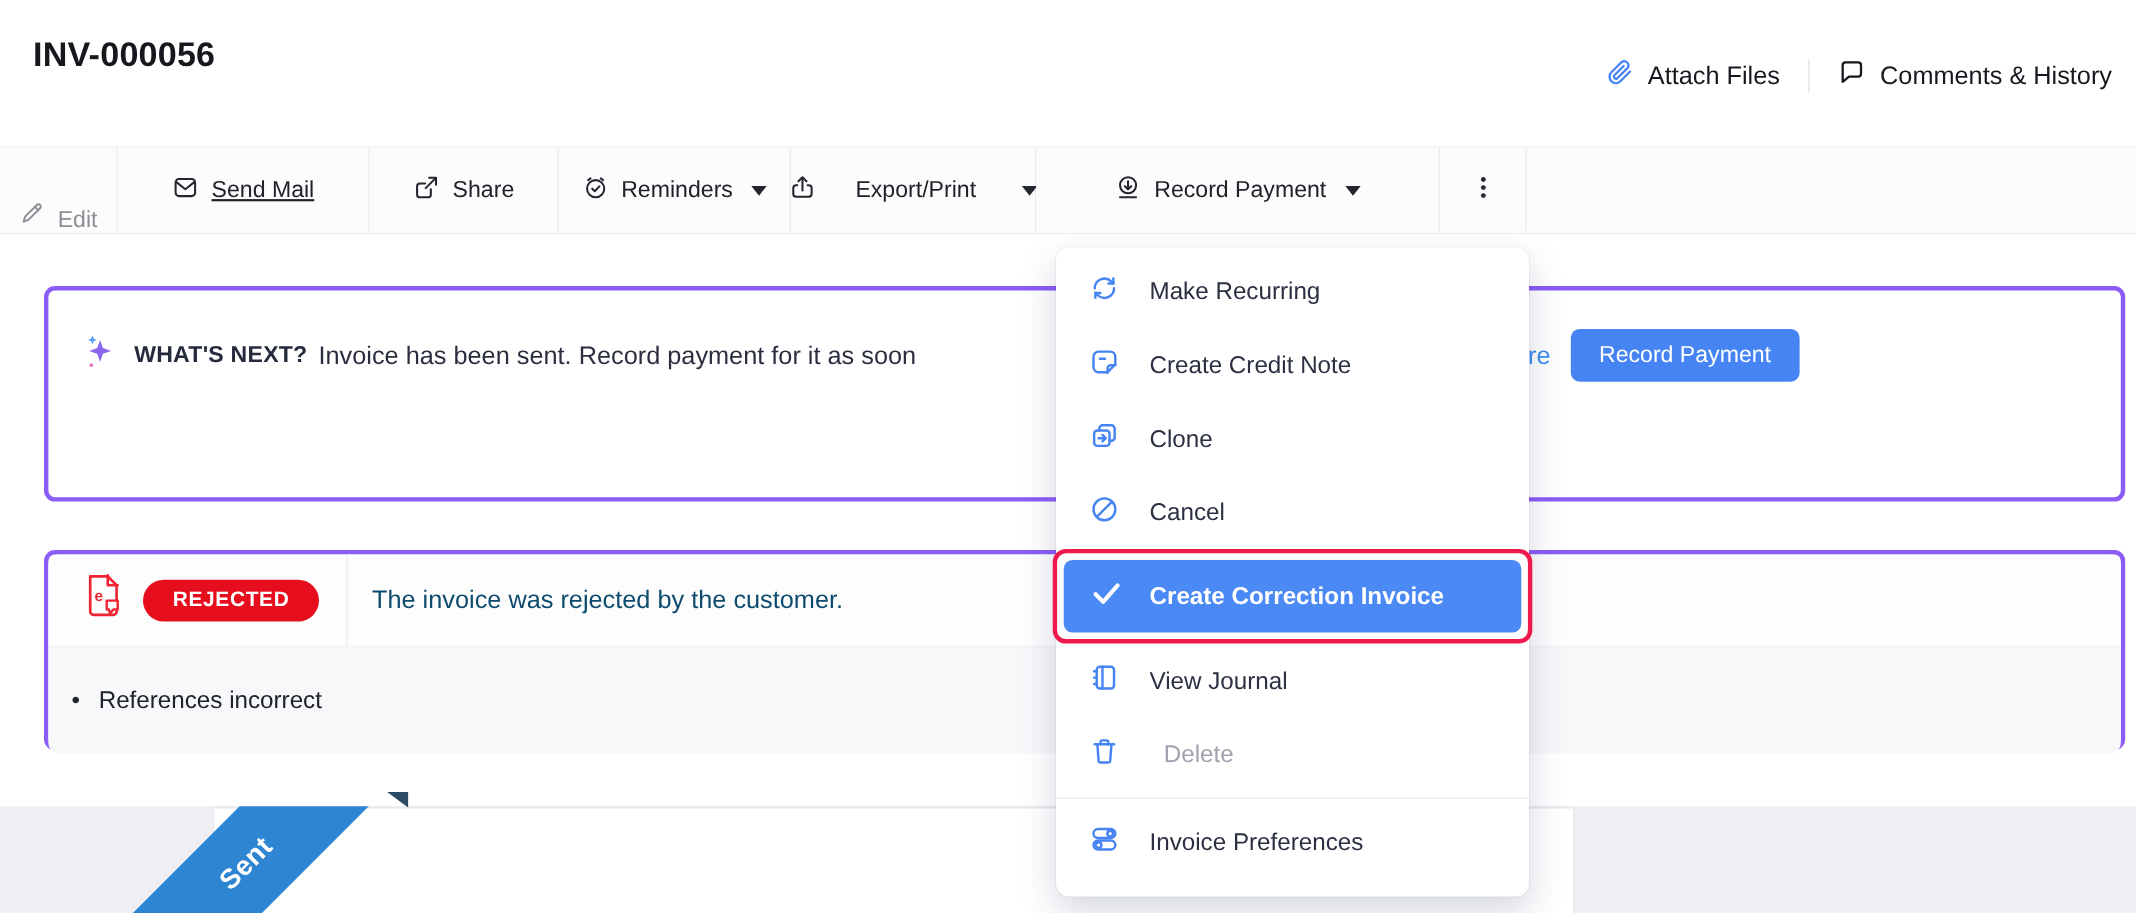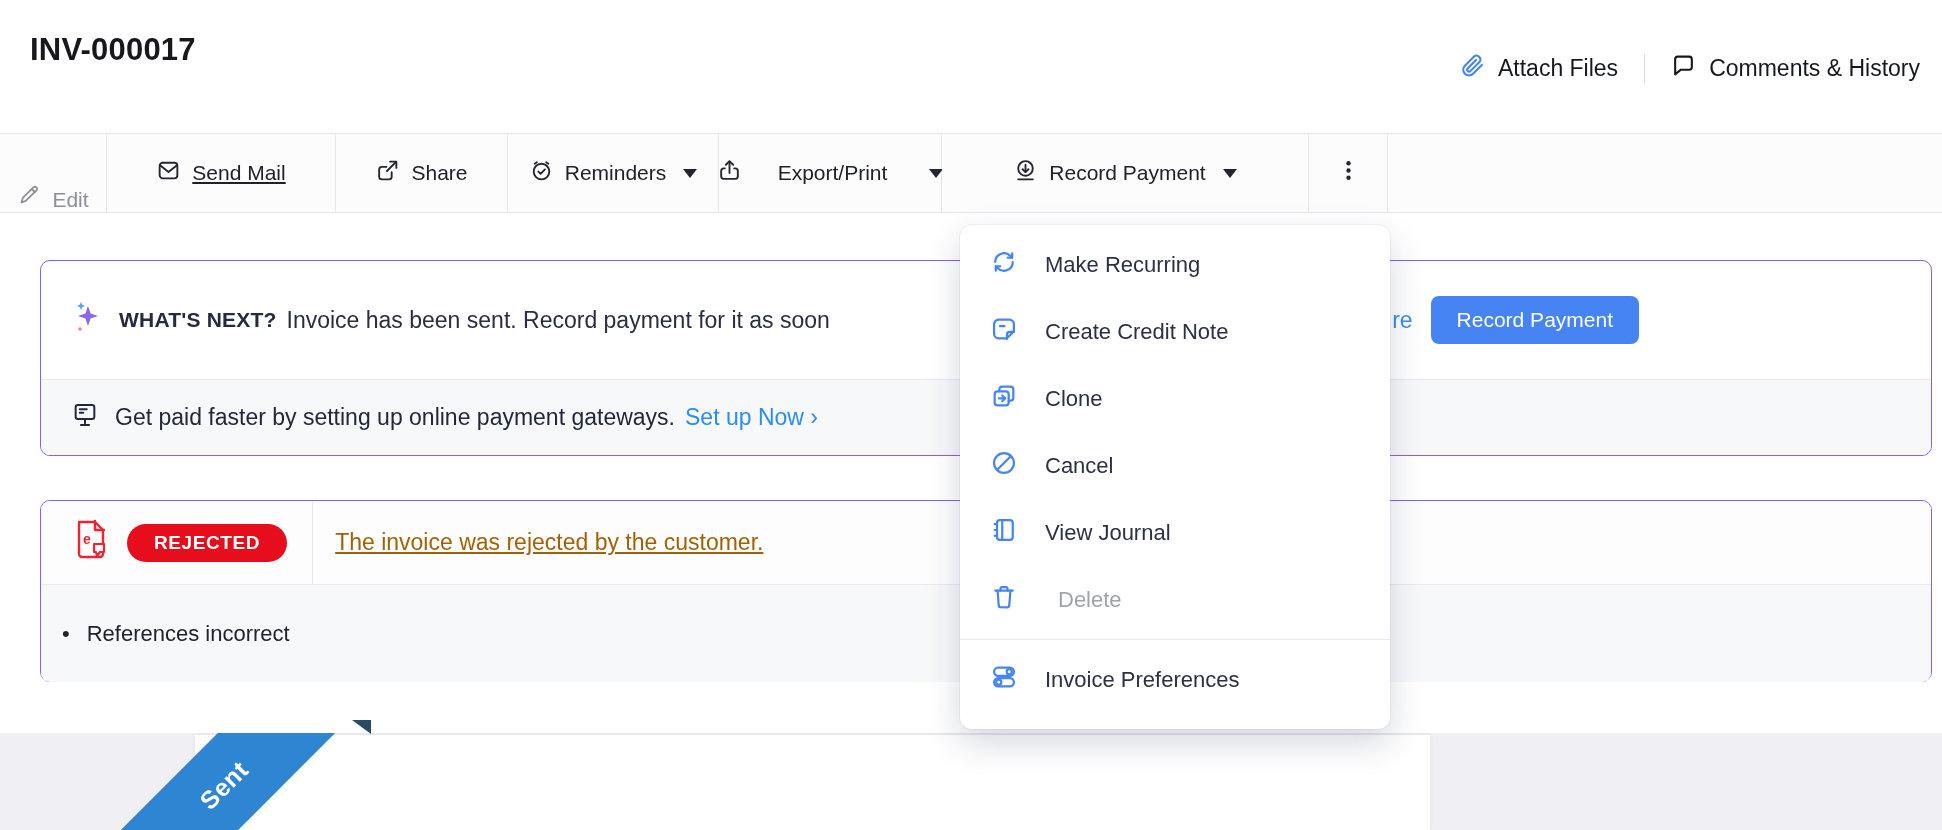--- a/index.html
+++ b/index.html
@@ -22,40 +22,40 @@
   .tb-share { width:172px; }
   .tb-reminders { width:211px; }
   .tb-export { width:223px;gap:36px; }
   .tb-record { width:367px; }
   .tb-more { width:79px; }
   .tb-spacer { flex:1; background:#fcfcfd; }
 
   
   .main { position:relative; height:615px; background:#fff; }
 
-  .card { position:absolute; left:40px; right:10px; border:1px solid #8b5cf6; border-radius:10px; background:#fff; }
+  .card { position:absolute; left:40px; right:10px; border:4px solid #8b5cf6; border-radius:10px; background:#fff; }
 
   
   .wn-card { top:47px; height:196px; }
   .wn-row1 { display:flex; align-items:center; height:118px; padding-left:30px; }
   .wn-label { font-size:21px; font-weight:800; color:#252a3d; margin-left:14px; white-space:nowrap; letter-spacing:.2px; }
   .wn-msg { font-size:23px; color:#2a2e3f; margin-left:10px; flex:1; white-space:nowrap; overflow:hidden; }
   .wn-partial-link { font-size:23px; color:#3b8cf0; white-space:nowrap; }
   .btn-primary { margin-left:18px; height:48px; padding:0 26px; border:none; border-radius:8px; background:var(--accent,#4584f2); color:#fff; font-size:21px; font-weight:500; font-family:inherit; cursor:pointer; white-space:nowrap; }
   .wn-end-spacer { width:292px; flex:none; }
   .wn-row2 { display:flex; align-items:center; height:76px; padding-left:30px; background:#f7f8fa; border-top:1px solid #e9e9f0; border-radius:0 0 9px 9px; font-size:23px; color:#23273a; }
   .wn-row2 .gw-text { margin-left:16px; }
   .link-blue { color:var(--link,#2a8cf4); margin-left:10px; cursor:pointer; font-size:23px; }
 
   
   .rj-card { top:287px; height:182px; }
   .rj-row1 { display:flex; align-items:center; height:83px; padding-left:28px; background:#fdfdfe; border-radius:9px 9px 0 0; }
   .rejected-pill { margin-left:14px; height:38px; display:flex; align-items:center; padding:0 27px; border-radius:19px; background:var(--red,#e60d1d); color:#fff; font-size:19px; font-weight:700; letter-spacing:.6px; }
   .rj-divider { width:1px; align-self:stretch; background:#e6e6ed; margin-left:25px; }
-  .rj-msg { margin-left:22px; font-size:23px; color:#a16207;text-decoration:underline; }
+  .rj-msg { margin-left:22px; font-size:23px; color:#0c4a6e; }
   .rj-row2 { display:flex; align-items:center; height:98px; padding-left:21px; background:#f7f8fa; border-top:1px solid #e9e9f0; border-radius:0 0 9px 9px; font-size:22px; color:#20232e; }
   .bullet { font-size:22px; margin-right:17px; color:#20232e; }
 
   
   .preview-backdrop { position:absolute; left:0; top:520px; width:100%; height:97px; background:#f0f0f4; overflow:hidden; }
   .paper { position:absolute; left:195px; top:2px; width:1235px; height:95px; background:#fff; box-shadow:0 -1px 5px rgba(30,30,60,.08); }
   .ribbon { position:absolute; left:30px; top:25px; width:360px; padding:27px 0; background:var(--ribbon,#2e86d3); color:#fff; font-size:25px; font-weight:600; text-align:center; text-indent:40px; letter-spacing:.5px; transform:rotate(-45deg); }
   .ribbon-fold { position:absolute; left:352px; top:507px; width:0; height:0; border-style:solid; border-width:0 19px 14px 0; border-color:transparent #2b4a63 transparent transparent; }
 
   
@@ -68,21 +68,21 @@
   .hl-btn { display:flex; align-items:center; height:66px; border-radius:8px; background:var(--menuhl,#4b8af4); padding-left:24px; gap:24px; font-size:22px; font-weight:600; color:#fff; cursor:pointer; }
 
   .icon-blue { color:var(--accent,#4584f2); }
   .icon-dark { color:#23262e; }
   .icon-gray { color:#8f9097; }
 </style>
 </head>
 <body>
 
 <div class="header">
-  <div class="page-title">INV-000017</div>
+  <div class="page-title">INV-000056</div>
   <div class="header-actions">
     <div class="h-action">
       <span>
         <svg width="25" height="25" viewBox="0 0 24 24" fill="none" stroke="#4584f2" stroke-width="2" stroke-linecap="round" stroke-linejoin="round">
             <path d="M21 11.5l-8.5 8.5a5.5 5.5 0 0 1-7.8-7.8L13.5 3.4a3.7 3.7 0 0 1 5.2 5.2l-8.8 8.8a1.85 1.85 0 0 1-2.6-2.6l8.1-8.1"></path>
           </svg>
       </span>
       <span>Attach Files</span>
     </div>
     <div class="h-divider"></div>
@@ -182,33 +182,20 @@
             <path d="M17 8l2.6 7.4L27 18l-7.4 2.6L17 28l-2.6-7.4L7 18l7.4-2.6z" fill="#8a68ee"></path>
             <path d="M10 4l1.2 2.8L14 8l-2.8 1.2L10 12 8.8 9.2 6 8l2.8-1.2z" fill="#58a0f8"></path>
             <circle cx="9" cy="31" r="1.7" fill="#e879c0"></circle>
           </svg>
       </span>
       <span class="wn-label">WHAT'S NEXT?</span>
       <span class="wn-msg">Invoice has been sent. Record payment for it as soon</span>
       <span class="wn-partial-link">re</span>
       <button class="btn-primary">Record Payment</button>
       <span class="wn-end-spacer"></span>
-    </div>
-    <div class="wn-row2">
-      <span>
-        <svg width="28" height="28" viewBox="0 0 24 24" fill="none" stroke="#23273a" stroke-width="1.7" stroke-linecap="round" stroke-linejoin="round">
-            <rect x="4" y="3.5" width="16" height="12" rx="2"></rect>
-            <path d="M7.5 7h6"></path>
-            <path d="M7.5 10h3"></path>
-            <path d="M12 15.5V19"></path>
-            <path d="M8.5 20.5h7"></path>
-          </svg>
-      </span>
-      <span class="gw-text">Get paid faster by setting up online payment gateways.</span>
-      <span class="link-blue">Set up Now ›</span>
     </div>
   </div>
 
   <div class="card rj-card">
     <div class="rj-row1">
       <span>
         <svg width="44" height="48" viewBox="0 0 44 48" fill="none" stroke="#ee2433" stroke-width="2.4" stroke-linecap="round" stroke-linejoin="round">
             <path d="M10 6h16l8 8v24a3 3 0 0 1-3 3H13a3 3 0 0 1-3-3V6z" transform="translate(0,-1)"></path>
             <path d="M26 5v9h9" transform="translate(0,-1)"></path>
             <text x="14" y="27" font-size="14" font-weight="bold" fill="#ee2433" stroke="none" font-family="Liberation Sans,sans-serif">e</text>
@@ -271,20 +258,30 @@
     <div class="menu-item">
       <span class="icon-blue">
         <svg width="28" height="28" viewBox="0 0 24 24" fill="none" stroke="currentColor" stroke-width="1.9" stroke-linecap="round">
             <circle cx="12" cy="12" r="8.5"></circle>
             <path d="M6.2 17.8L17.8 6.2"></path>
           </svg>
       </span>
       <span>Cancel</span>
     </div>
 
+    <div class="hl-wrap">
+      <div class="hl-btn">
+        <span>
+          <svg width="30" height="30" viewBox="0 0 24 24" fill="none" stroke="#ffffff" stroke-width="3" stroke-linecap="round" stroke-linejoin="round">
+              <path d="M4 13l5.5 5.5L20 6.5"></path>
+            </svg>
+        </span>
+        <span>Create Correction Invoice</span>
+      </div>
+    </div>
 
     <div class="menu-item">
       <span class="icon-blue">
         <svg width="28" height="28" viewBox="0 0 24 24" fill="none" stroke="currentColor" stroke-width="1.9" stroke-linecap="round" stroke-linejoin="round">
             <rect x="6" y="3.5" width="13.5" height="17" rx="2.5"></rect>
             <path d="M10.5 3.5v17"></path>
             <path d="M4 7h2"></path>
             <path d="M4 12h2"></path>
             <path d="M4 17h2"></path>
           </svg>

